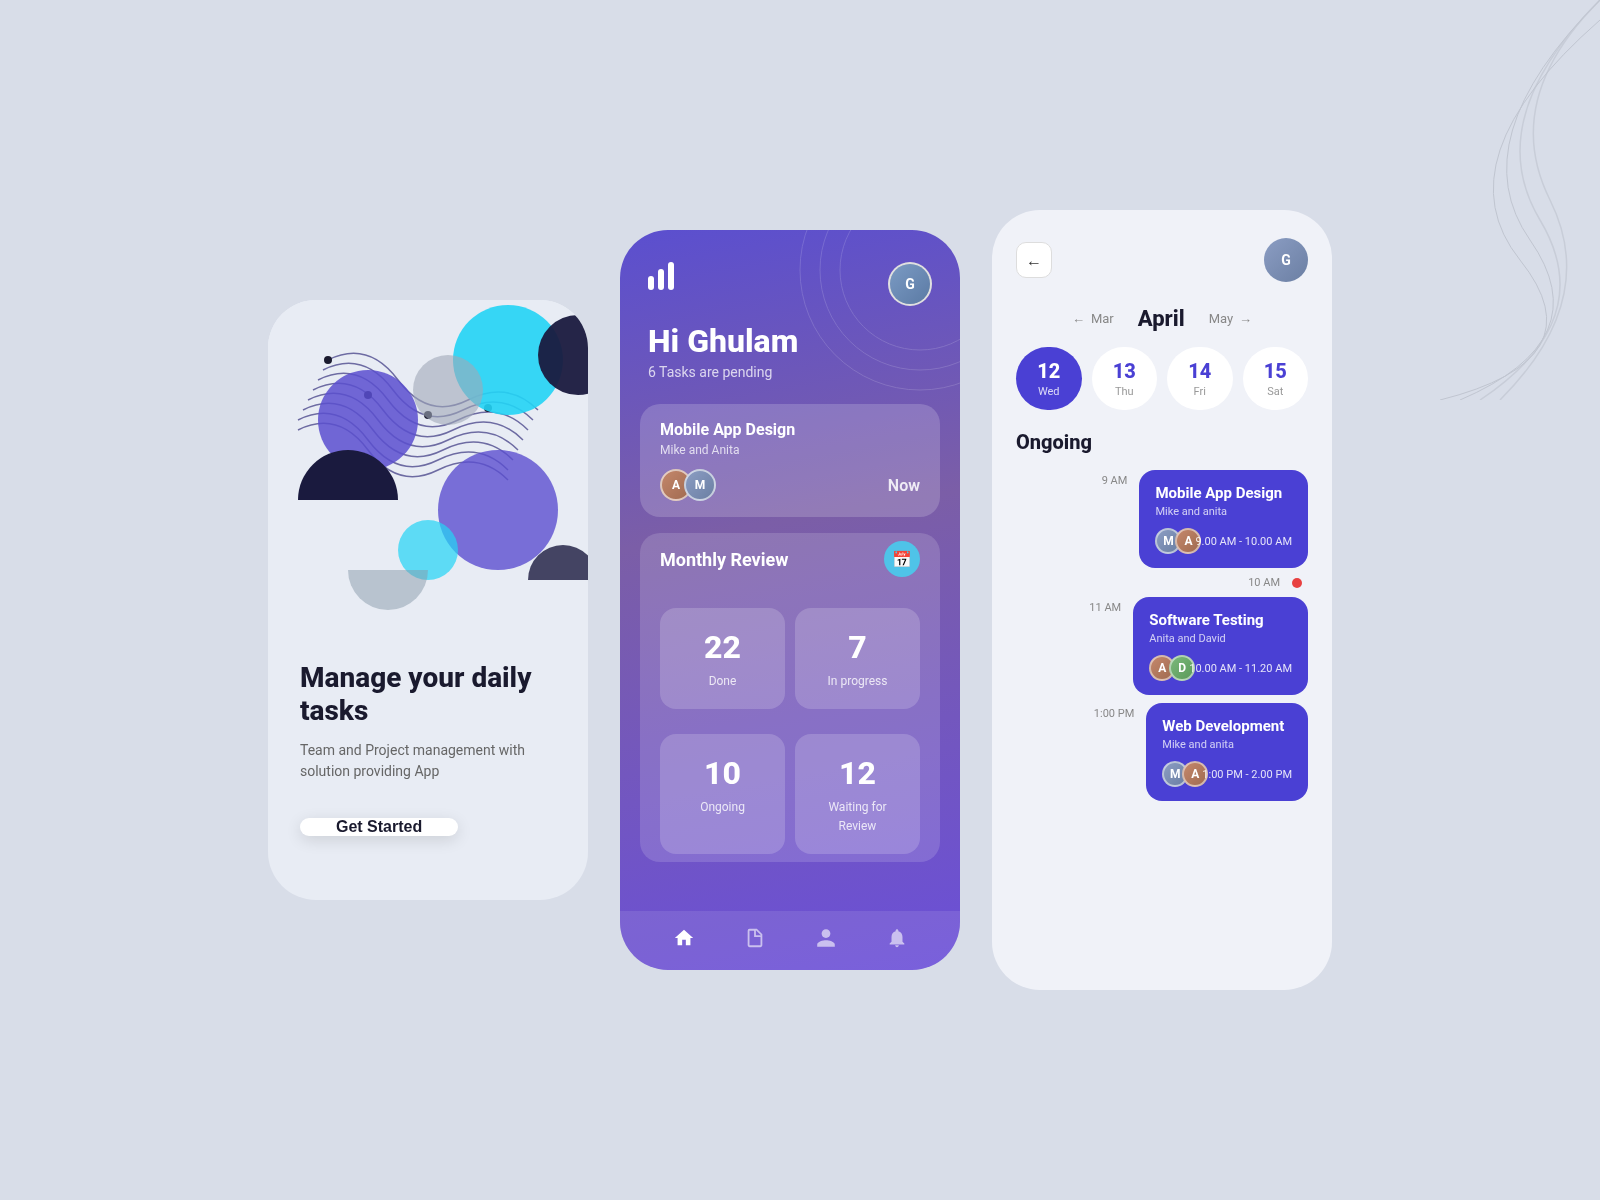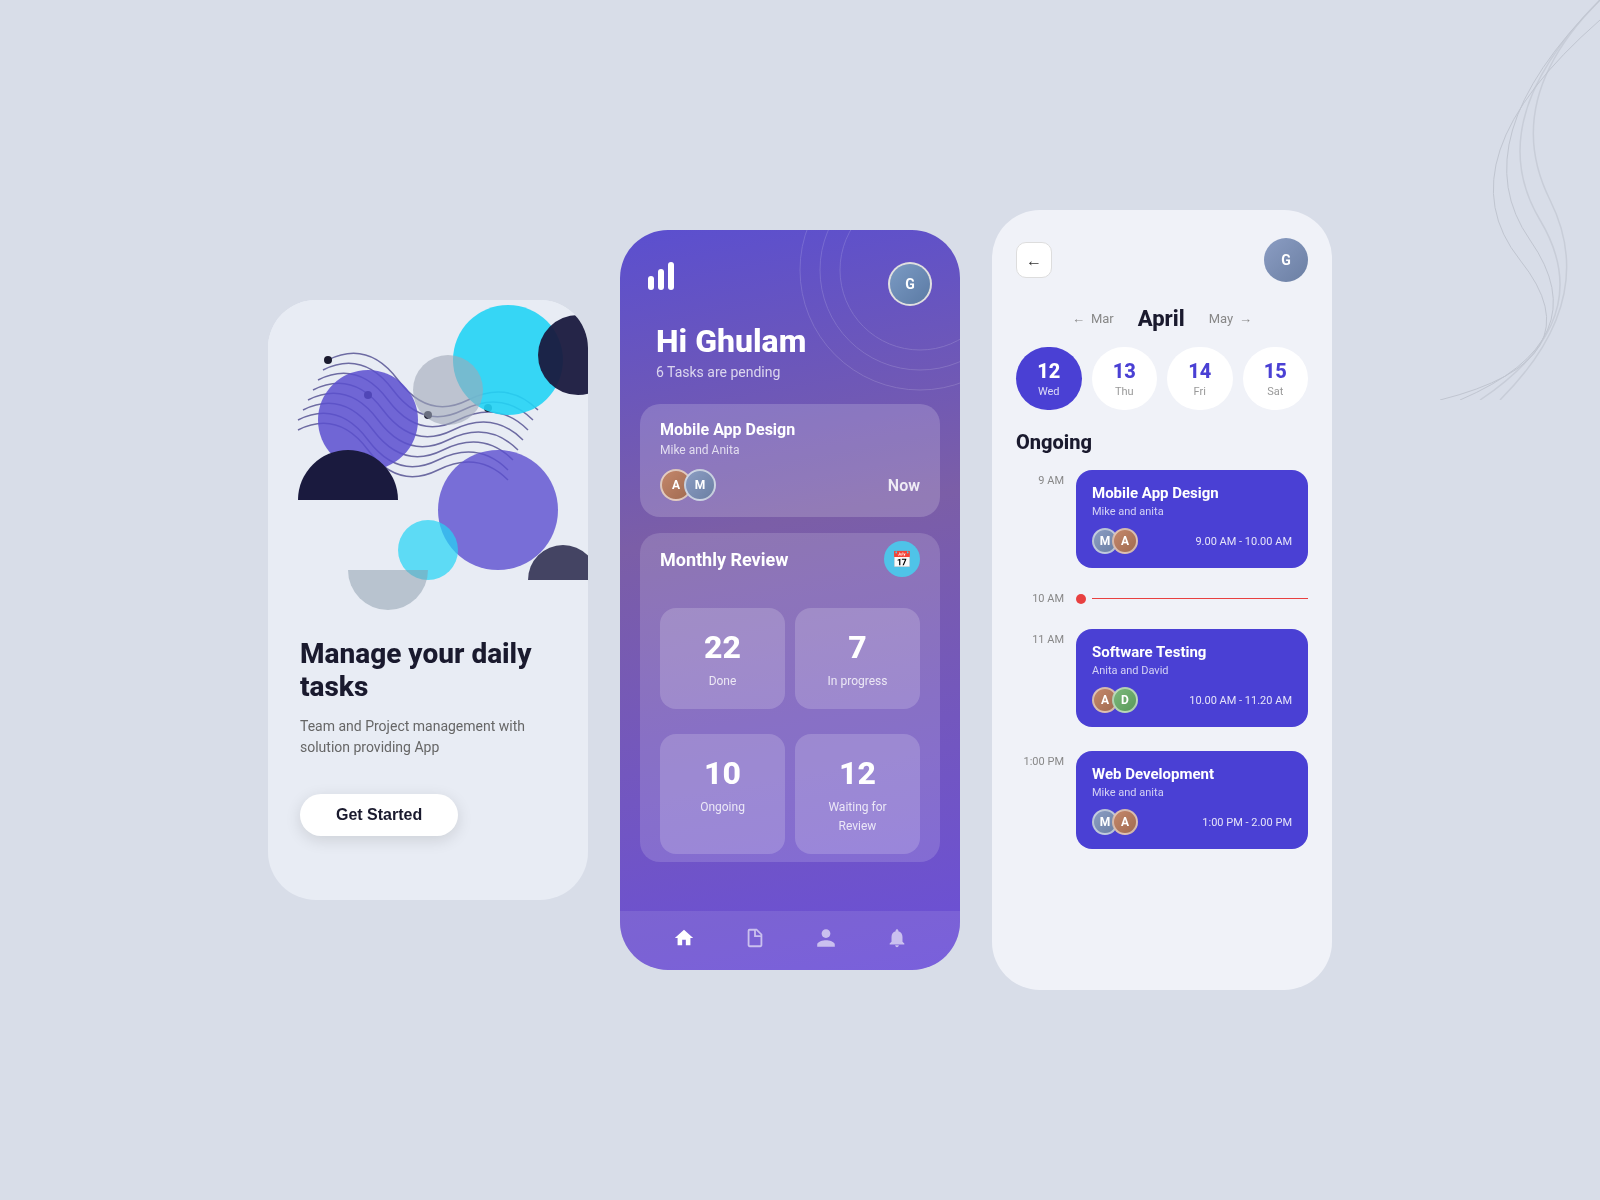--- a/index.html
+++ b/index.html
@@ -66,21 +66,21 @@
     .onboard-subtitle {
       font-size: 14px;
       color: #666;
       line-height: 1.5;
       margin-bottom: 36px;
     }
     .btn-get-started {
       background: white;
       border: none;
       border-radius: 50px;
-      padding: 12px 36px;
+      padding: 0 36px;
       font-size: 16px;
       font-weight: 700;
       color: #1a1a2e;
       cursor: pointer;
       display: inline-block;
       width: fit-content;
       box-shadow: 0 4px 16px rgba(0,0,0,0.12);
     }
 
     
@@ -112,21 +112,21 @@
     }
     .avatar-img {
       width: 100%;
       height: 100%;
       display: flex;
       align-items: center;
       justify-content: center;
       font-size: 18px;
     }
     .dash-greeting {
-      padding: 0 36px 24px;
+      padding: 0 28px 24px;
     }
     .dash-hi {
       font-size: 32px;
       font-weight: 800;
       color: white;
       margin-bottom: 4px;
     }
     .dash-pending {
       font-size: 14px;
       color: rgba(255,255,255,0.75);
@@ -357,21 +357,22 @@
       font-weight: 800;
       color: #1a1a2e;
       margin-bottom: 16px;
     }
 
     
     .timeline {
       position: relative;
       display: flex;
       flex-direction: column;
-      gap: 16px;
+      gap: 0;
+      align-items: flex-end;
     }
     .timeline-row {
       display: flex;
       align-items: flex-start;
       margin-bottom: 8px;
       gap: 12px;
     }
     .time-label {
       font-size: 11px;
       color: #888;

